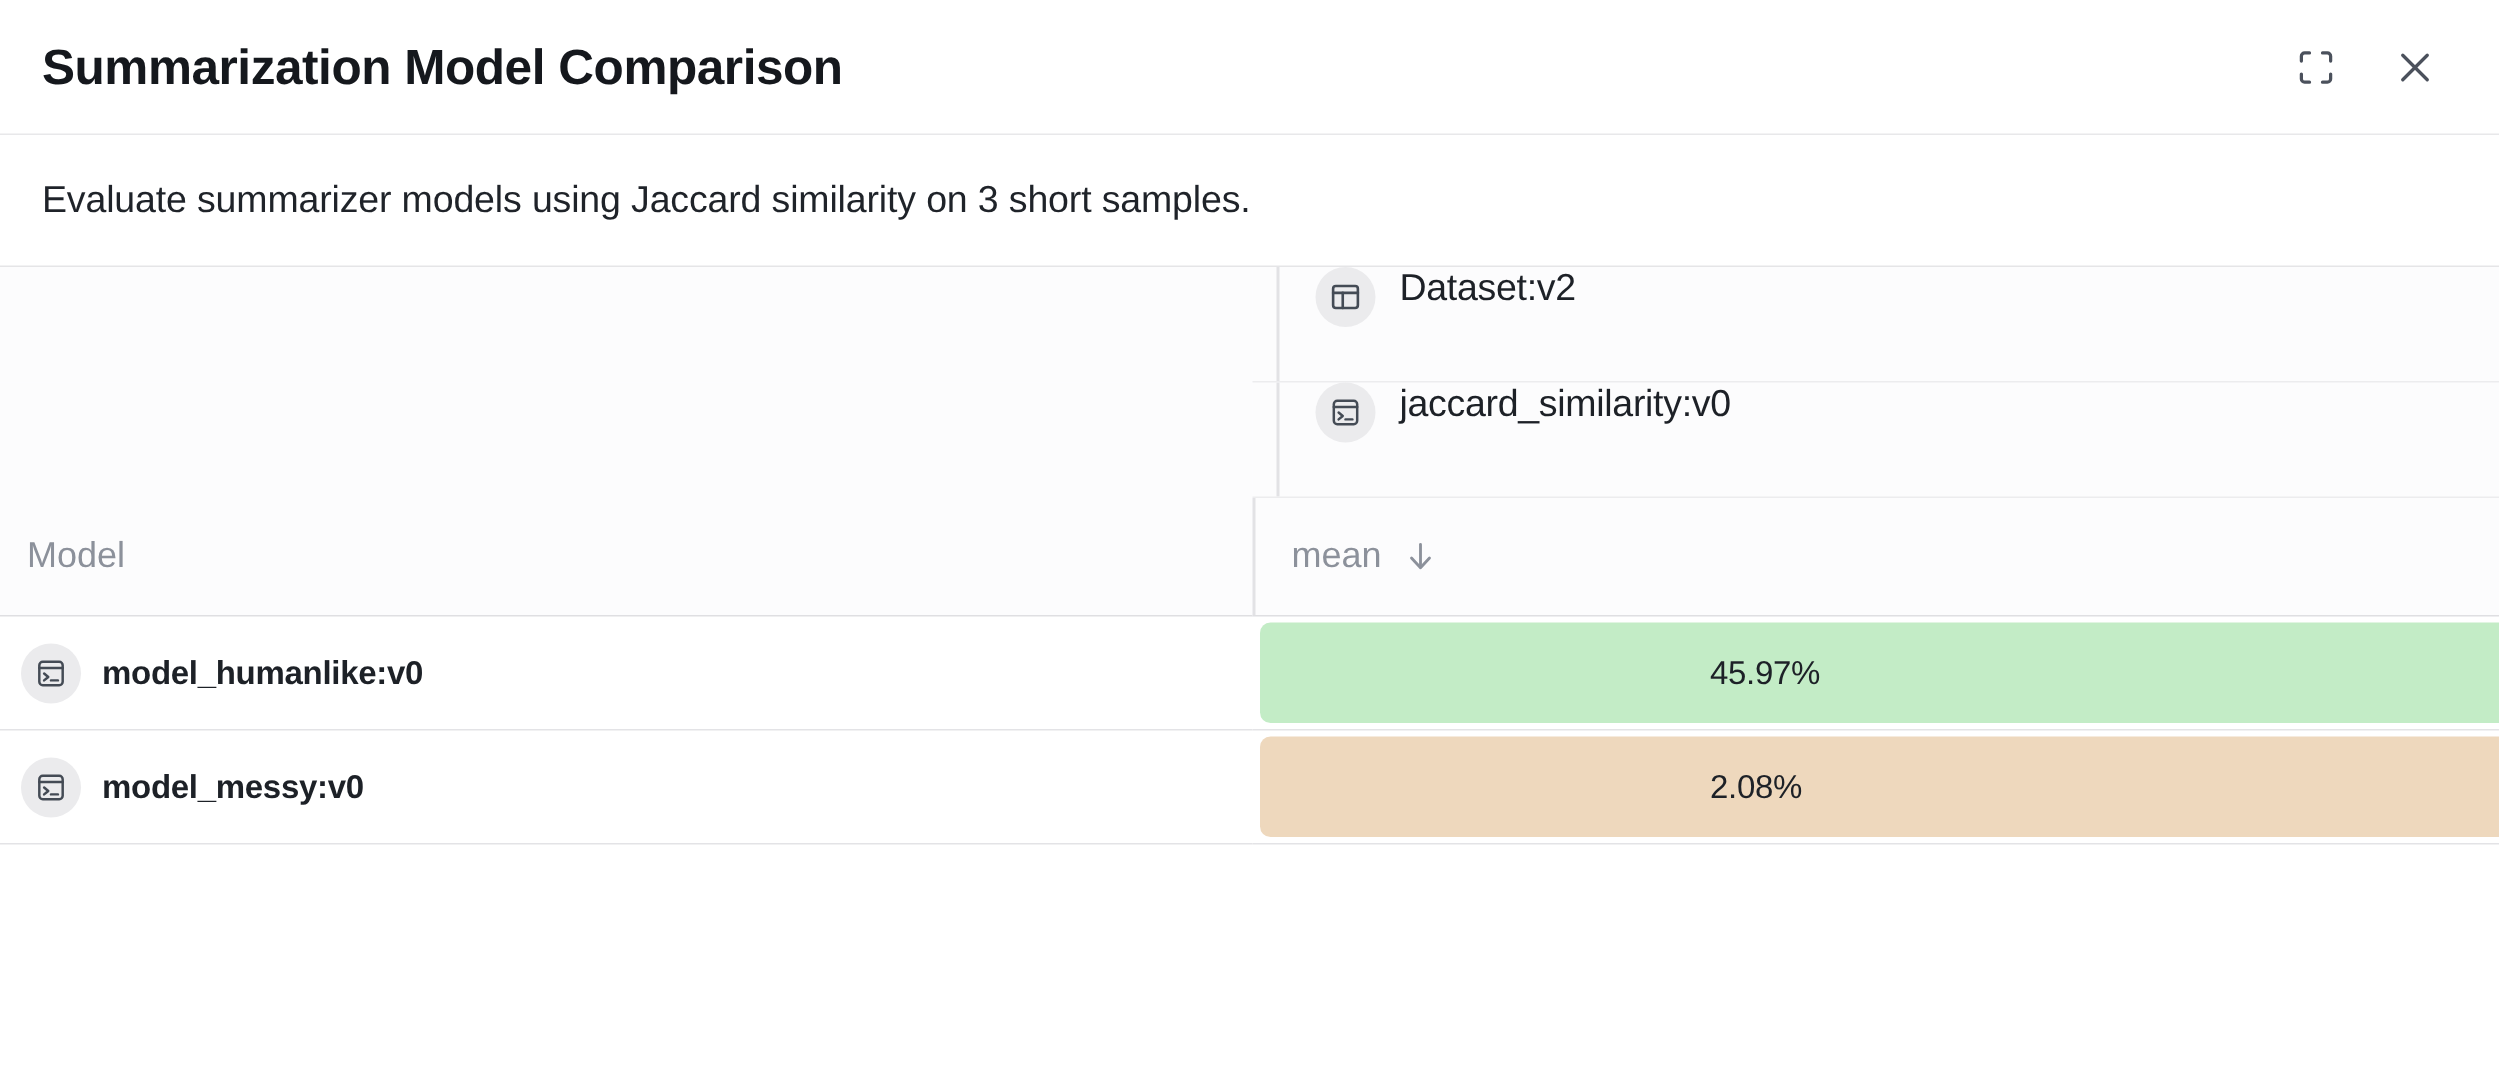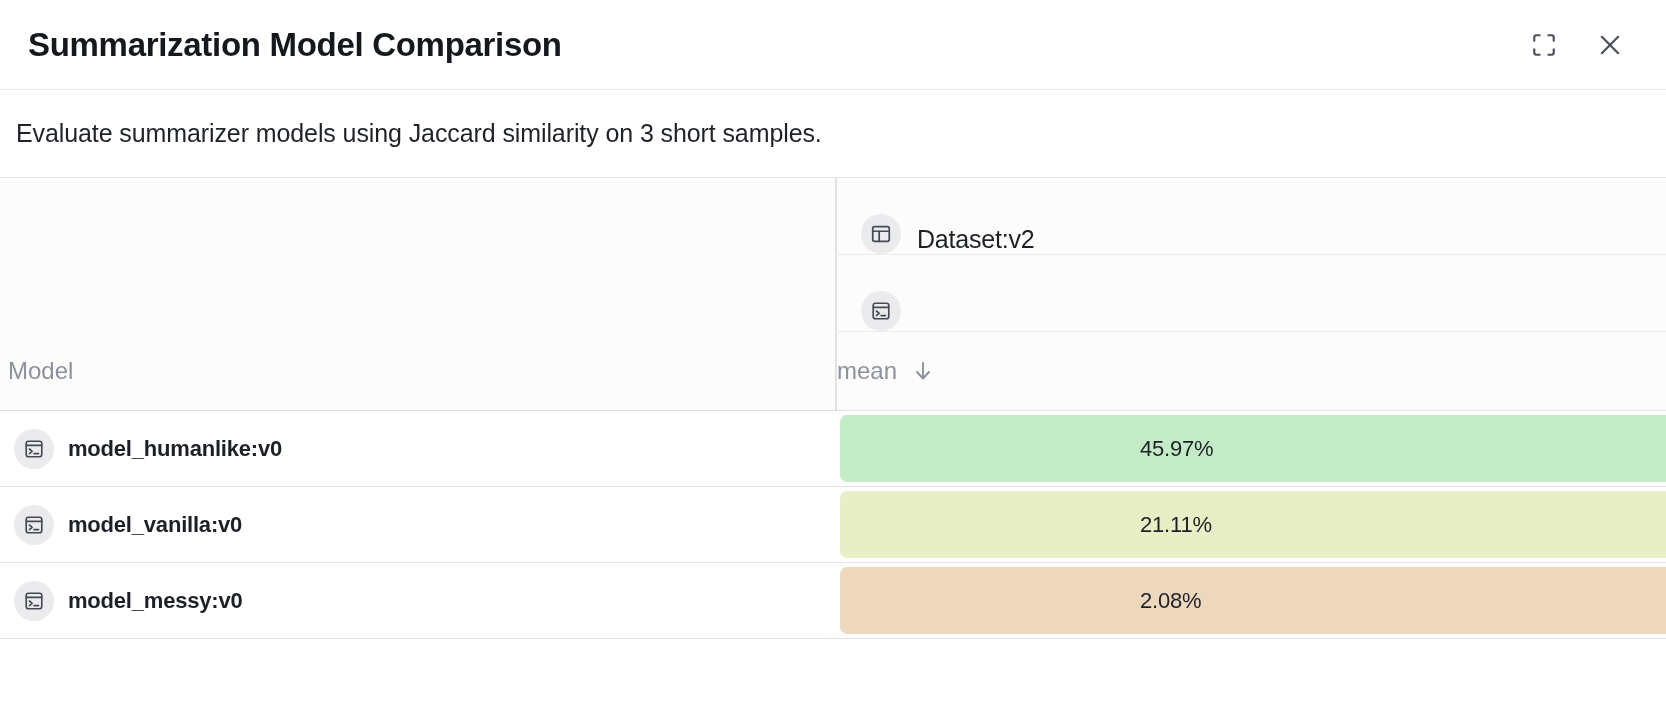--- a/index.html
+++ b/index.html
@@ -67,21 +67,21 @@
     color: #4b515c;
   }
   .icon-btn svg { display: block; }
 
   
   .modal-description {
     height: 88px;
     flex: 0 0 88px;
     display: flex;
     align-items: center;
-    padding: 0 16px;
+    padding: 0 28px;
     border-bottom: 1px solid #e5e5e7;
     background: #ffffff;
   }
   .modal-description .desc-text {
     font-size: 25px;
     font-weight: 400;
     color: #1f2329;
     letter-spacing: -0.1px;
   }
 
@@ -112,26 +112,26 @@
   }
 
   .grp-row .grp-right {
     border-bottom: 1px solid #ececee;
   }
 
   .grp-row.last-grp .grp-right { border-bottom: 1px solid #ececee; }
 
   .grp-inner {
     display: flex;
-    align-items: flex-end;
+    align-items: flex-start;
     gap: 16px;
     height: 76px;
     padding-left: 24px;
     border-left: 2px solid #e2e2e5;
-    margin-left: 0;
+    margin-left: 16px;
   }
 
   .grp-label {
     font-size: 25px;
     font-weight: 500;
     color: #1d2127;
     letter-spacing: -0.2px;
     white-space: nowrap;
   }
 
@@ -153,31 +153,32 @@
   .colhdr-row td {
     background: #fcfcfd;
     padding: 0;
     border-bottom: 1px solid #dfdfe2;
   }
 
   .colhdr-left {
     height: 78px;
     display: flex;
     align-items: center;
-    padding-left: 8px;
+    padding-left: 18px;
     font-size: 24px;
     color: #8c919b;
     font-weight: 400;
   }
 
   .colhdr-right {
     height: 78px;
     display: flex;
     align-items: center;
     gap: 14px;
+    padding-left: 24px;
     border-left: 2px solid #e2e2e5;
     font-size: 24px;
     color: #8c919b;
     font-weight: 400;
   }
 
   .sort-arrow {
     display: inline-flex;
     align-items: center;
     color: #8c919b;
@@ -295,20 +296,21 @@
           <td class="grp-right">
             <div class="grp-inner">
               <span class="icon-badge">
                 <svg width="22" height="22" viewBox="0 0 24 24" fill="none" stroke="currentColor" stroke-width="1.8" stroke-linecap="round" stroke-linejoin="round">
                   <rect x="3.5" y="3.5" width="17" height="17" rx="2.5"></rect>
                   <line x1="3.5" y1="8" x2="20.5" y2="8"></line>
                   <polyline points="7,12 10,14.5 7,17"></polyline>
                   <line x1="12" y1="17" x2="17" y2="17"></line>
                 </svg>
               </span>
+              <span class="grp-label">jaccard_similarity:v0</span>
             </div>
           </td>
         </tr>
 
         <tr class="colhdr-row">
           <td>
             <div class="colhdr-left">
               <span>Model</span>
             </div>
           </td>
@@ -339,52 +341,32 @@
               <span class="model-name">model_humanlike:v0</span>
             </div>
           </td>
           <td class="score-td">
             <div class="score-bar" style="background:#c3ecc6;">
               <span class="score-value">45.97%</span>
             </div>
           </td>
         </tr>
 
+
         <tr class="data-row">
           <td>
             <div class="model-cell">
               <span class="icon-badge">
                 <svg width="22" height="22" viewBox="0 0 24 24" fill="none" stroke="currentColor" stroke-width="1.8" stroke-linecap="round" stroke-linejoin="round">
                   <rect x="3.5" y="3.5" width="17" height="17" rx="2.5"></rect>
                   <line x1="3.5" y1="8" x2="20.5" y2="8"></line>
                   <polyline points="7,12 10,14.5 7,17"></polyline>
                   <line x1="12" y1="17" x2="17" y2="17"></line>
                 </svg>
               </span>
-              <span class="model-name">model_vanilla:v0</span>
-            </div>
-          </td>
-          <td class="score-td">
-            <div class="score-bar" style="background:#e8eec5;">
-              <span class="score-value">21.11%</span>
-            </div>
-          </td>
-        </tr>
-
-        <tr class="data-row">
-          <td>
-            <div class="model-cell">
-              <span class="icon-badge">
-                <svg width="22" height="22" viewBox="0 0 24 24" fill="none" stroke="currentColor" stroke-width="1.8" stroke-linecap="round" stroke-linejoin="round">
-                  <rect x="3.5" y="3.5" width="17" height="17" rx="2.5"></rect>
-                  <line x1="3.5" y1="8" x2="20.5" y2="8"></line>
-                  <polyline points="7,12 10,14.5 7,17"></polyline>
-                  <line x1="12" y1="17" x2="17" y2="17"></line>
-                </svg>
-              </span>
               <span class="model-name">model_messy:v0</span>
             </div>
           </td>
           <td class="score-td">
             <div class="score-bar" style="background:#eed8bd;">
               <span class="score-value">2.08%</span>
             </div>
           </td>
         </tr>
 

